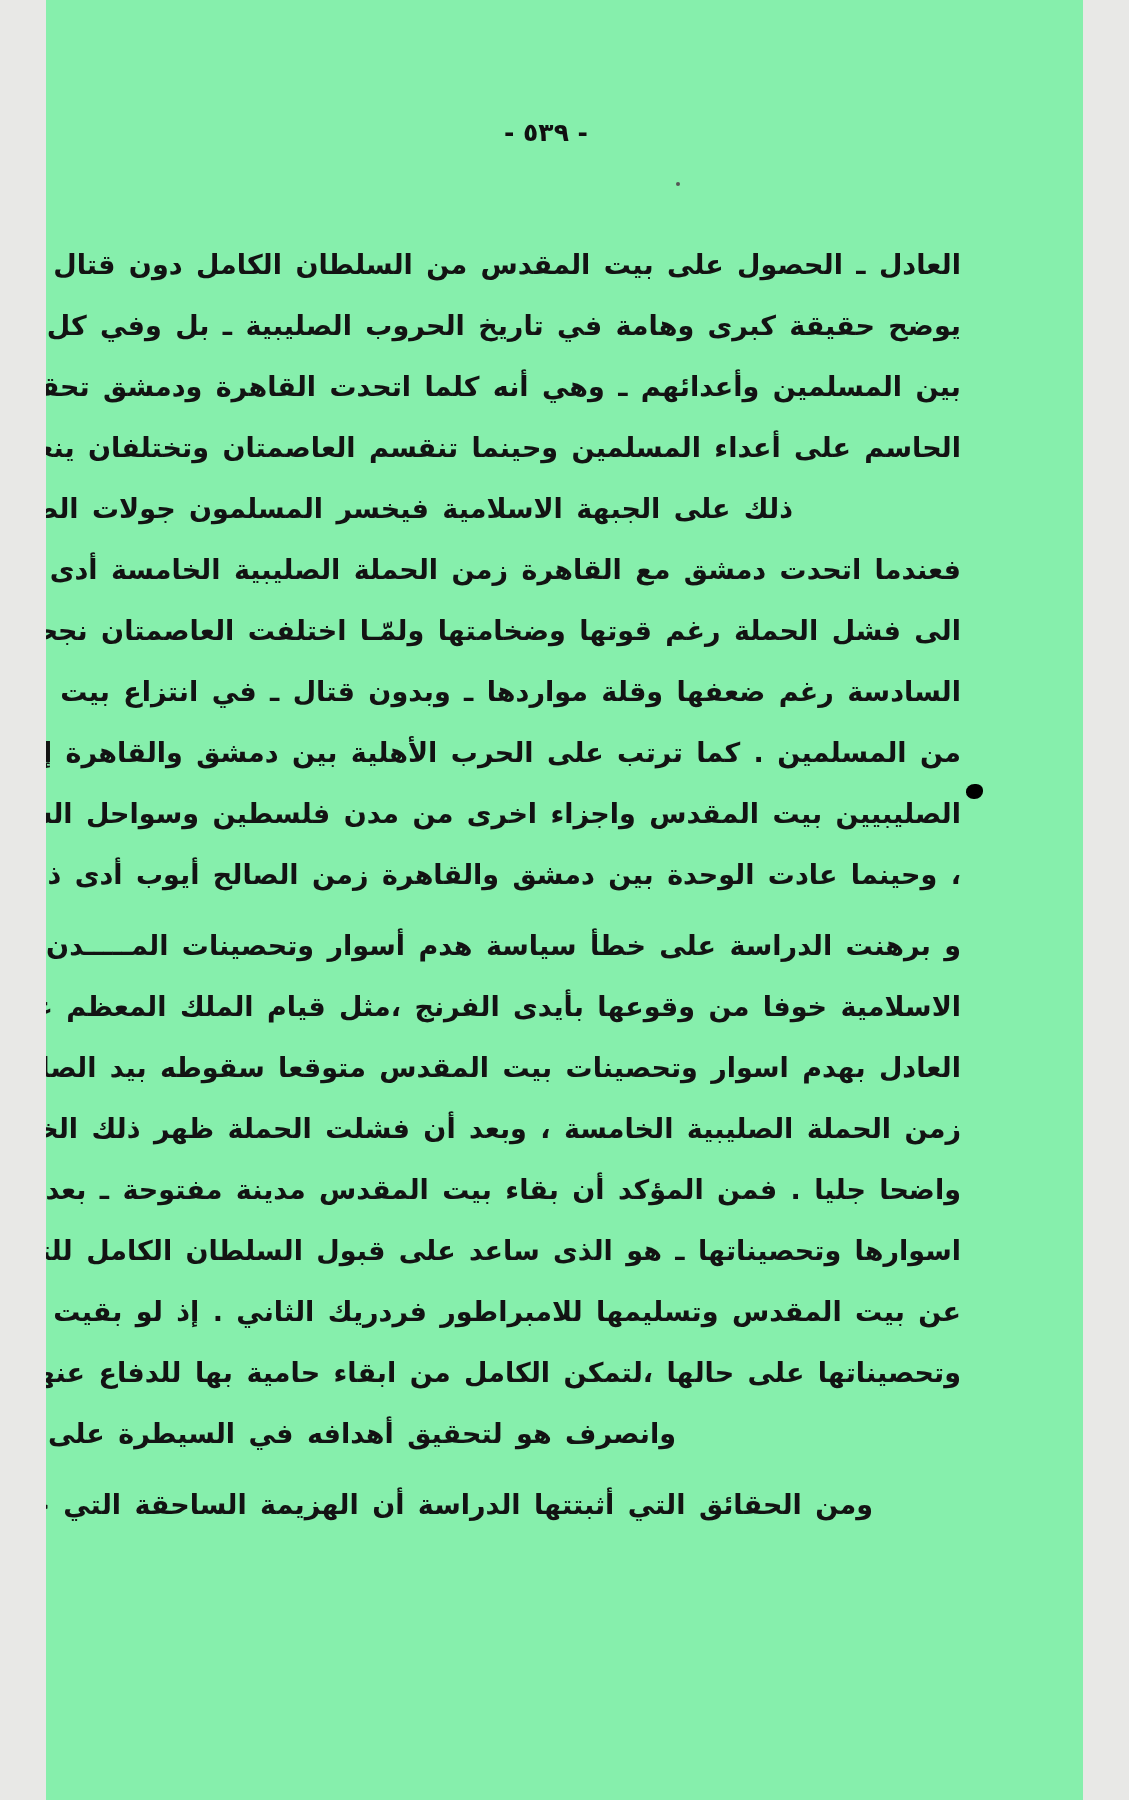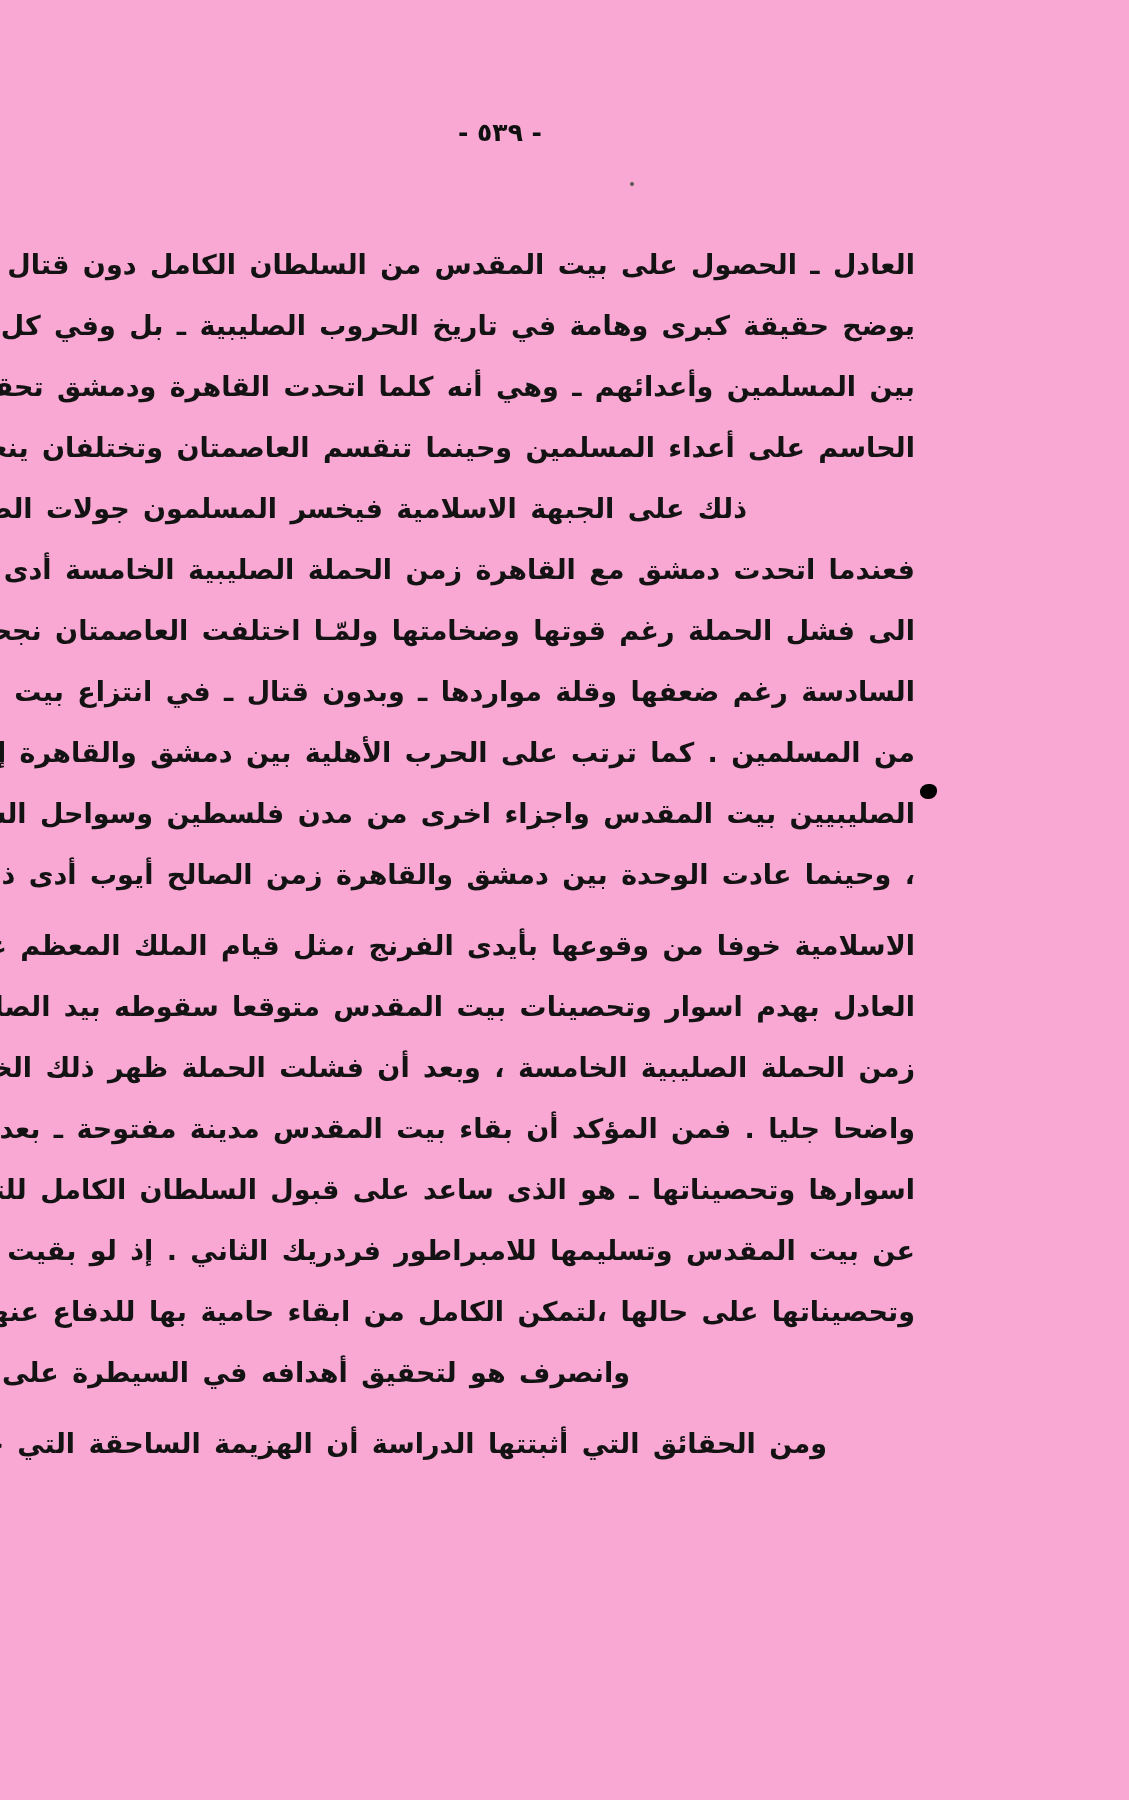--- a/index.html
+++ b/index.html
@@ -3,24 +3,24 @@
 <meta charset="utf-8">
 <style>
   html, body {
     margin: 0;
     padding: 0;
     background: #e8e8e6;
     font-family: "DejaVu Sans", sans-serif;
   }
   .page {
     position: relative;
-    width: 1129px;
+    width: 1037px;
     height: 1800px;
     margin: 0 auto;
-    background: #f9a8d4;
+    background: #86efac;
     overflow: hidden;
     color: #141414;
   }
   .page-number {
     position: absolute;
     top: 118px;
     left: 400px;
     width: 200px;
     text-align: center;
     font-size: 25px;
@@ -94,20 +94,21 @@
     <div class="para">
       <div class="line">فعندما اتحدت دمشق مع القاهرة زمن الحملة الصليبية الخامسة أدى ذلك</div>
       <div class="line">الى فشل الحملة رغم قوتها وضخامتها ولمّـا اختلفت العاصمتان نجحت الحملة</div>
       <div class="line">السادسة رغم ضعفها وقلة مواردها ـ وبدون قتال ـ في انتزاع بيت المقدس</div>
       <div class="line">من المسلمين . كما ترتب على الحرب الأهلية بين دمشق والقاهرة إعطـــاء</div>
       <div class="line">الصليبيين بيت المقدس واجزاء اخرى من مدن فلسطين وسواحل الشـــام</div>
       <div class="line">، وحينما عادت الوحدة بين دمشق والقاهرة زمن الصالح أيوب أدى ذلك</div>
     </div>
 
     <div class="para gap">
+      <div class="line">و برهنت الدراسة على خطأ سياسة هدم أسوار وتحصينات المـــــدن</div>
       <div class="line">الاسلامية خوفا من وقوعها بأيدى الفرنج ،مثل قيام الملك المعظم عيسى بـــن</div>
       <div class="line">العادل بهدم اسوار وتحصينات بيت المقدس متوقعا سقوطه بيد الصليبيين</div>
       <div class="line">زمن الحملة الصليبية الخامسة ، وبعد أن فشلت الحملة ظهر ذلك الخطـــأ</div>
       <div class="line">واضحا جليا . فمن المؤكد أن بقاء بيت المقدس مدينة مفتوحة ـ بعد هدم</div>
       <div class="line">اسوارها وتحصيناتها ـ هو الذى ساعد على قبول السلطان الكامل للتخلـــي</div>
       <div class="line">عن بيت المقدس وتسليمها للامبراطور فردريك الثاني . إذ لو بقيت أسوارهـــا</div>
       <div class="line">وتحصيناتها على حالها ،لتمكن الكامل من ابقاء حامية بها للدفاع عنهـــا</div>
       <div class="line ind-xl">وانصرف هو لتحقيق أهدافه في السيطرة على دمشق .</div>
     </div>
 

